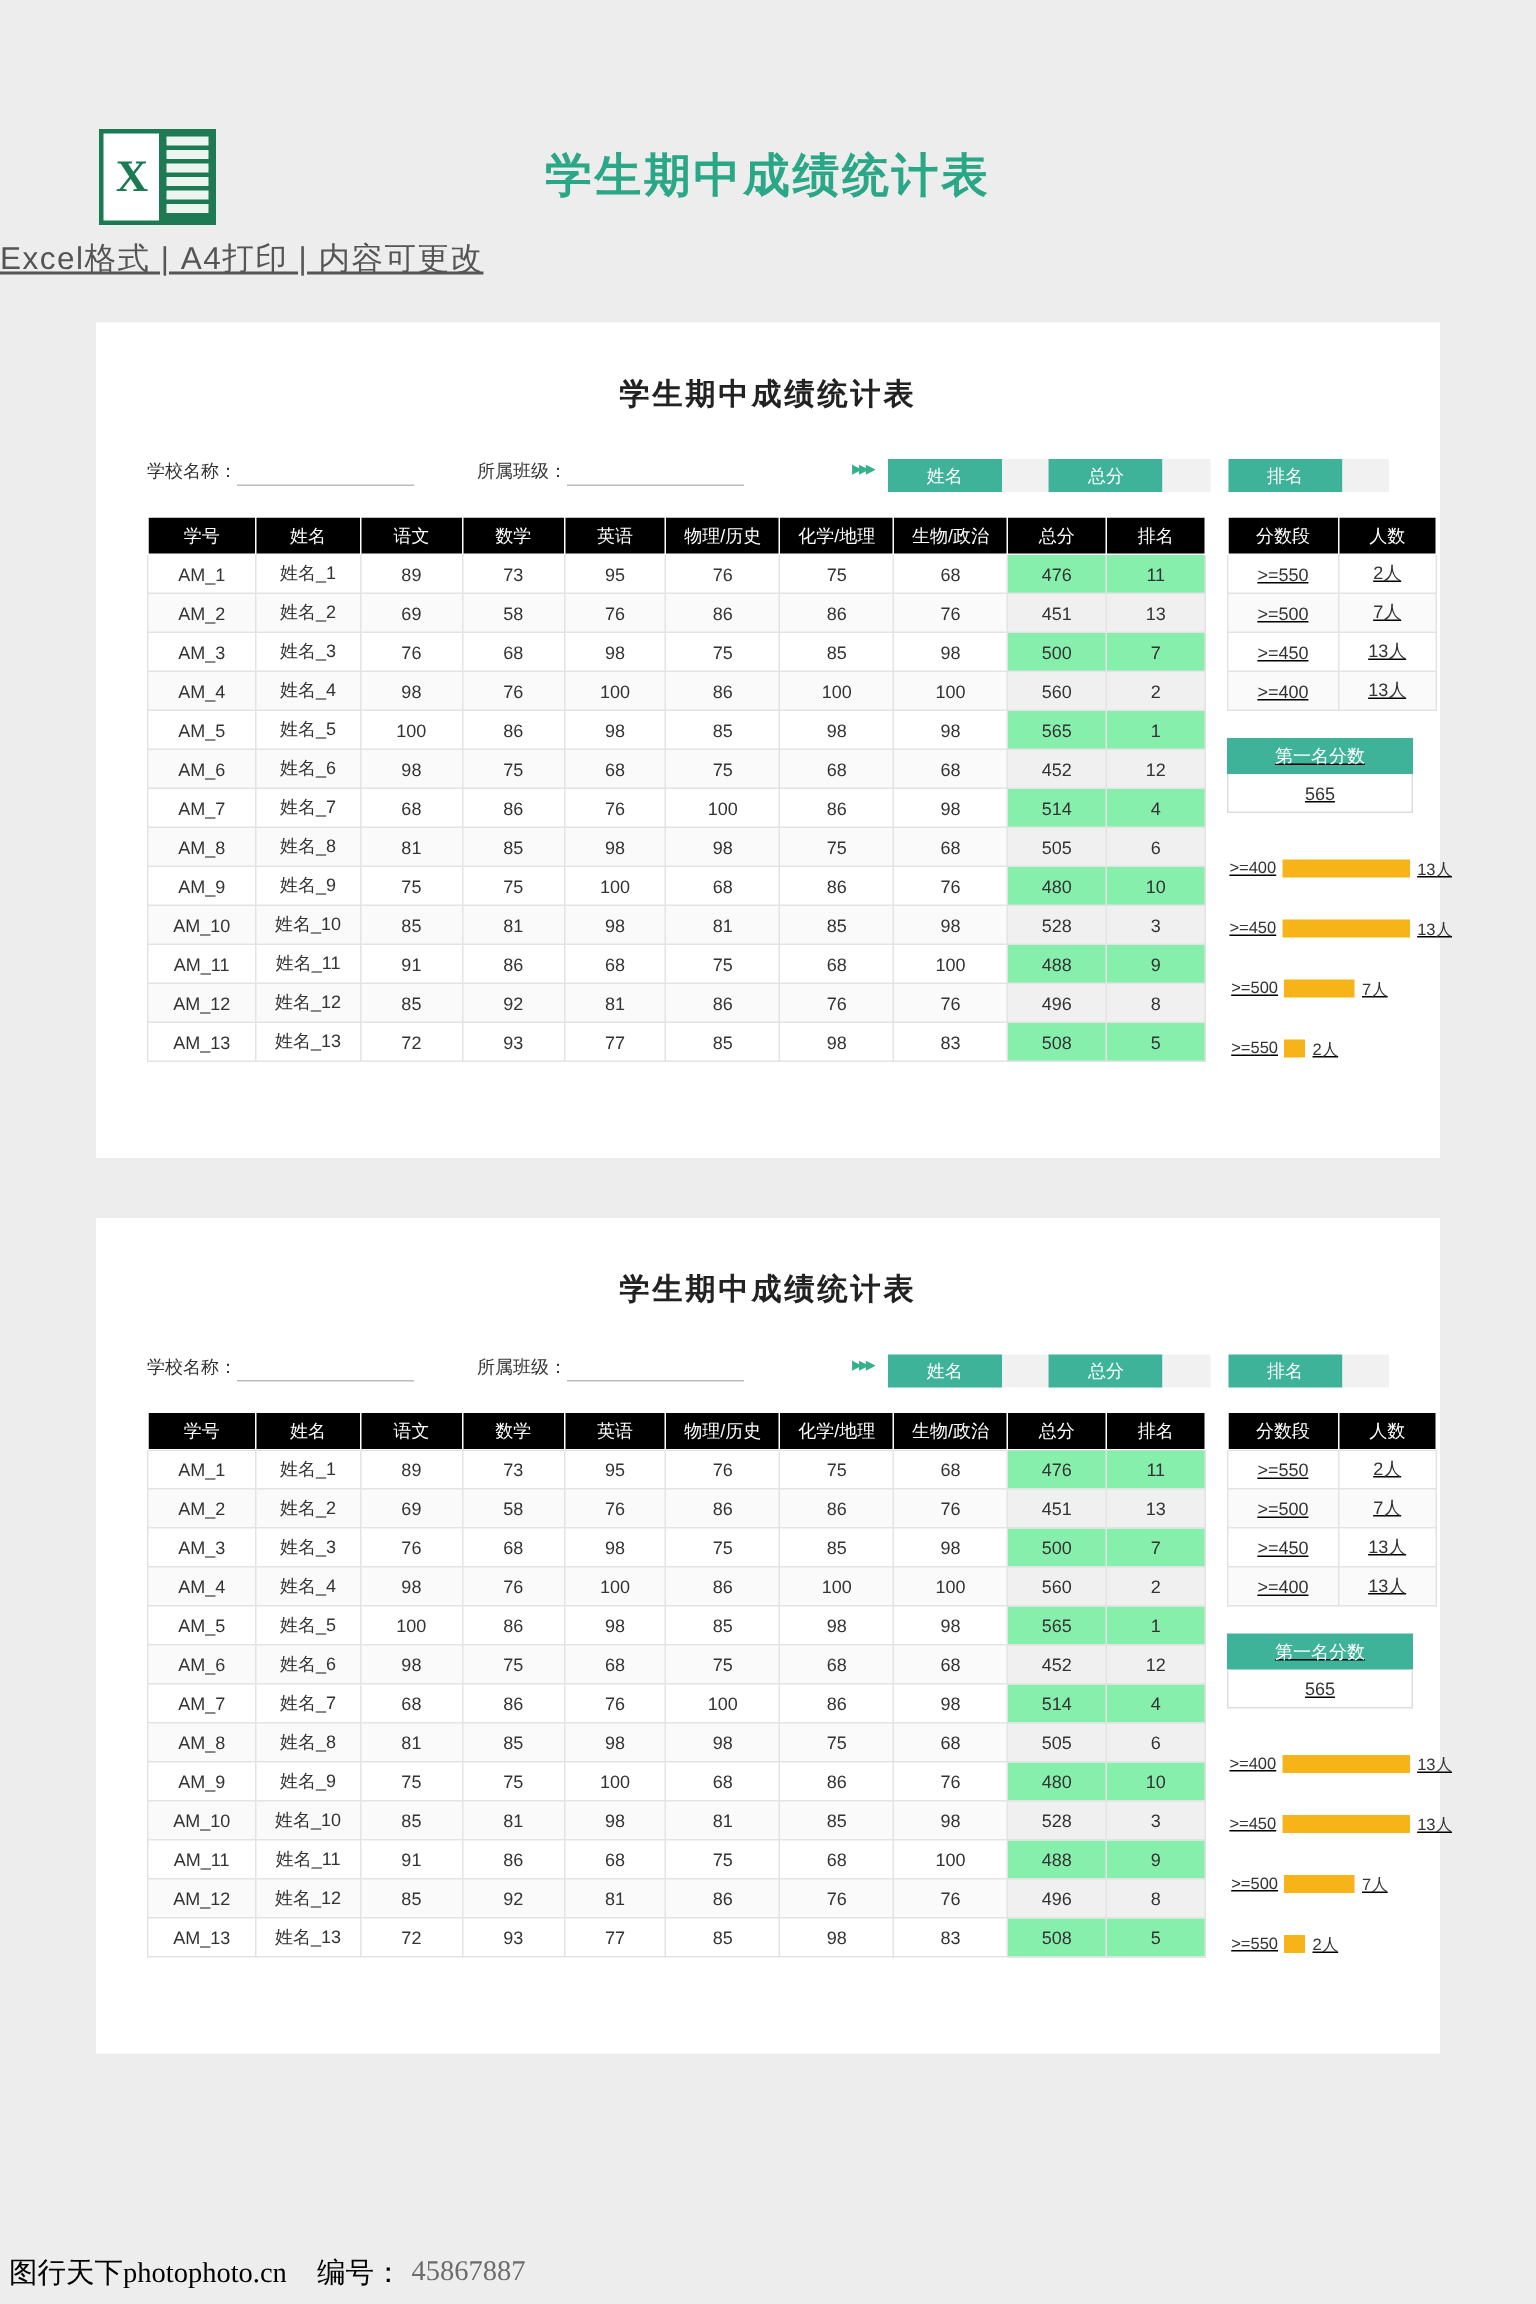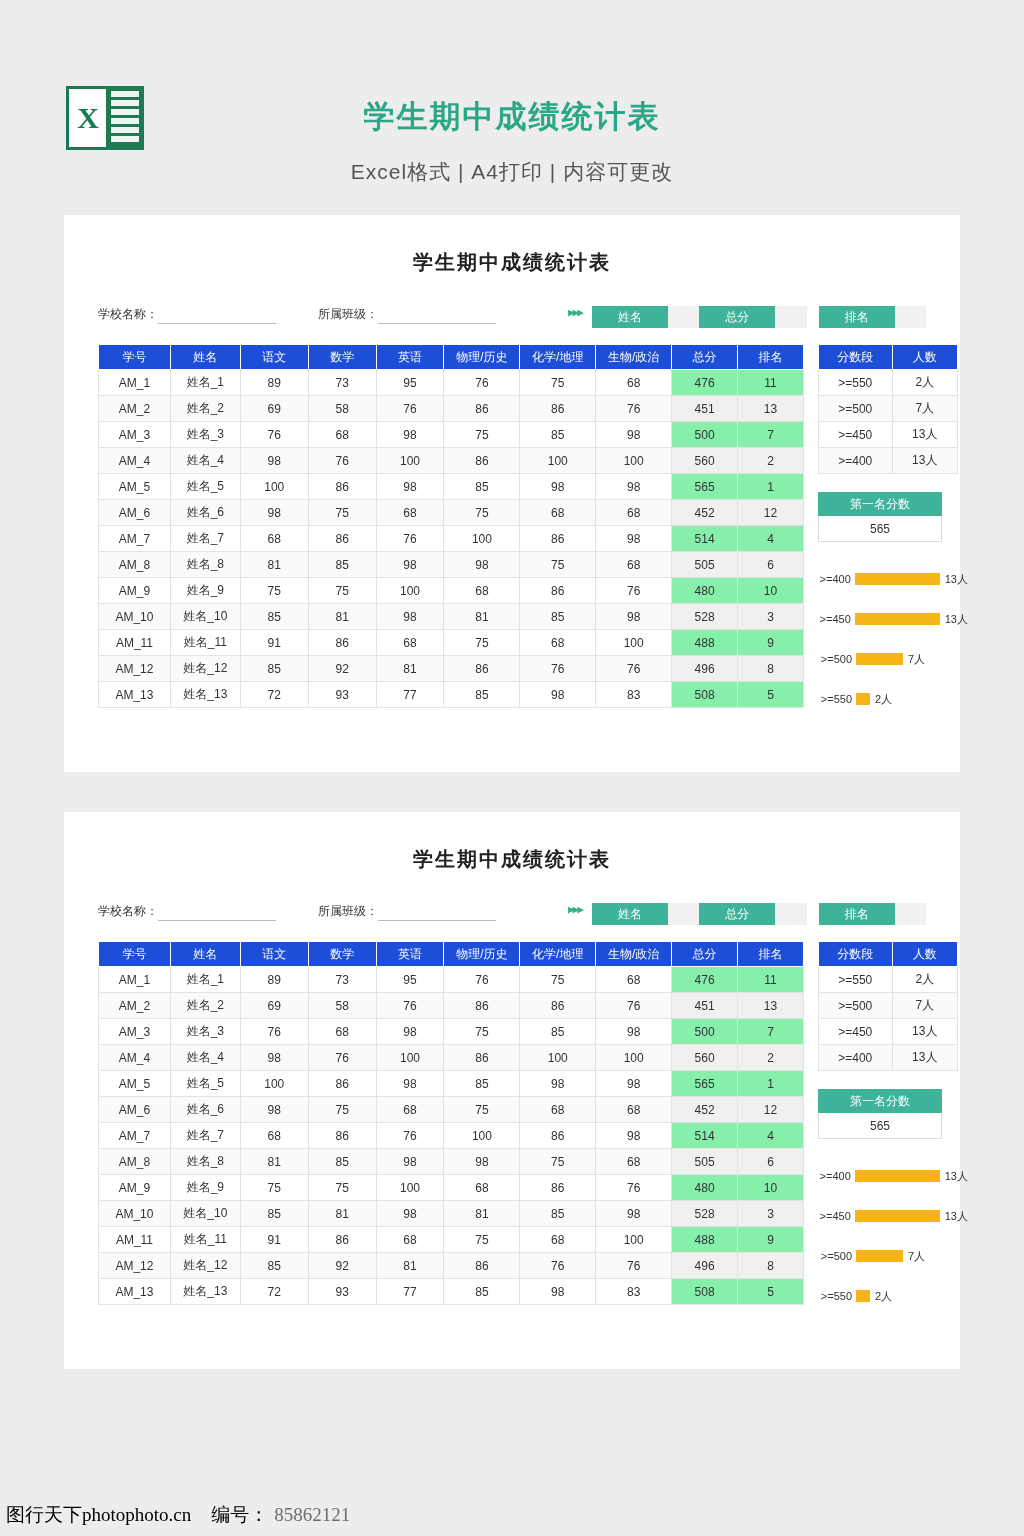--- a/index.html
+++ b/index.html
@@ -49,25 +49,25 @@
   }
   .header-title {
     text-align: center;
     padding-top: 96px;
     font-size: 31px;
     color: #2aa786;
     font-weight: bold;
     letter-spacing: 2px;
   }
   .header-sub {
-    text-align: center;
     margin-top: 20px;
     font-size: 21px;
     color: #555;
     letter-spacing: 1px;
+    text-decoration: underline;
   }
 
   
   .sheet {
     position: relative;
     width: 896px;
     margin: 0 auto 40px auto;
     background: #fff;
     padding: 34px 0 40px 0;
   }
@@ -112,21 +112,21 @@
   .strip-b { width: 108px; }
   .strip-c { width: 108px; }
   .spacer-sm { width: 12px; }
 
   table.grid-table {
     border-collapse: collapse;
     font-size: 12px;
     color: #333;
   }
   table.grid-table th {
-    background: #1d4ed8;
+    background: #000000;
     color: #fff;
     font-weight: normal;
     height: 25px;
     border: 1px solid #fff;
   }
   table.grid-table td {
     height: 26px;
     text-align: center;
     border: 1px solid #e3e3e3;
     background: #fff;
@@ -140,20 +140,21 @@
   }
   .left-table { flex: 0 0 706px; }
   .left-table table { width: 706px; }
   .left-table td.sum, .left-table td.rank { background: #86efac; }
   .left-table tr:nth-child(even) td.sum,
   .left-table tr:nth-child(even) td.rank { background: #f0f0f0; }
 
   .right-col {
     flex: 1;
     margin-left: 14px;
+    text-decoration: underline;
   }
   .right-col table { width: 140px; }
   .first-box {
     margin-top: 18px;
     width: 124px;
   }
   .first-box .fb-head {
     background: #3fb39a;
     color: #fff;
     font-size: 12px;
@@ -731,16 +732,16 @@
             <span class="bar-val">2人</span>
           </div>
         </div>
       </div>
     </div>
   </div>
 
   <div class="footer">
     <span class="fn">图行天下photophoto.cn</span>
     <span class="fn" style="margin-left:20px">编号：</span>
-    <span class="fnum">85862121</span>
+    <span class="fnum">45867887</span>
   </div>
 
 </div>
 
 </body></html>

